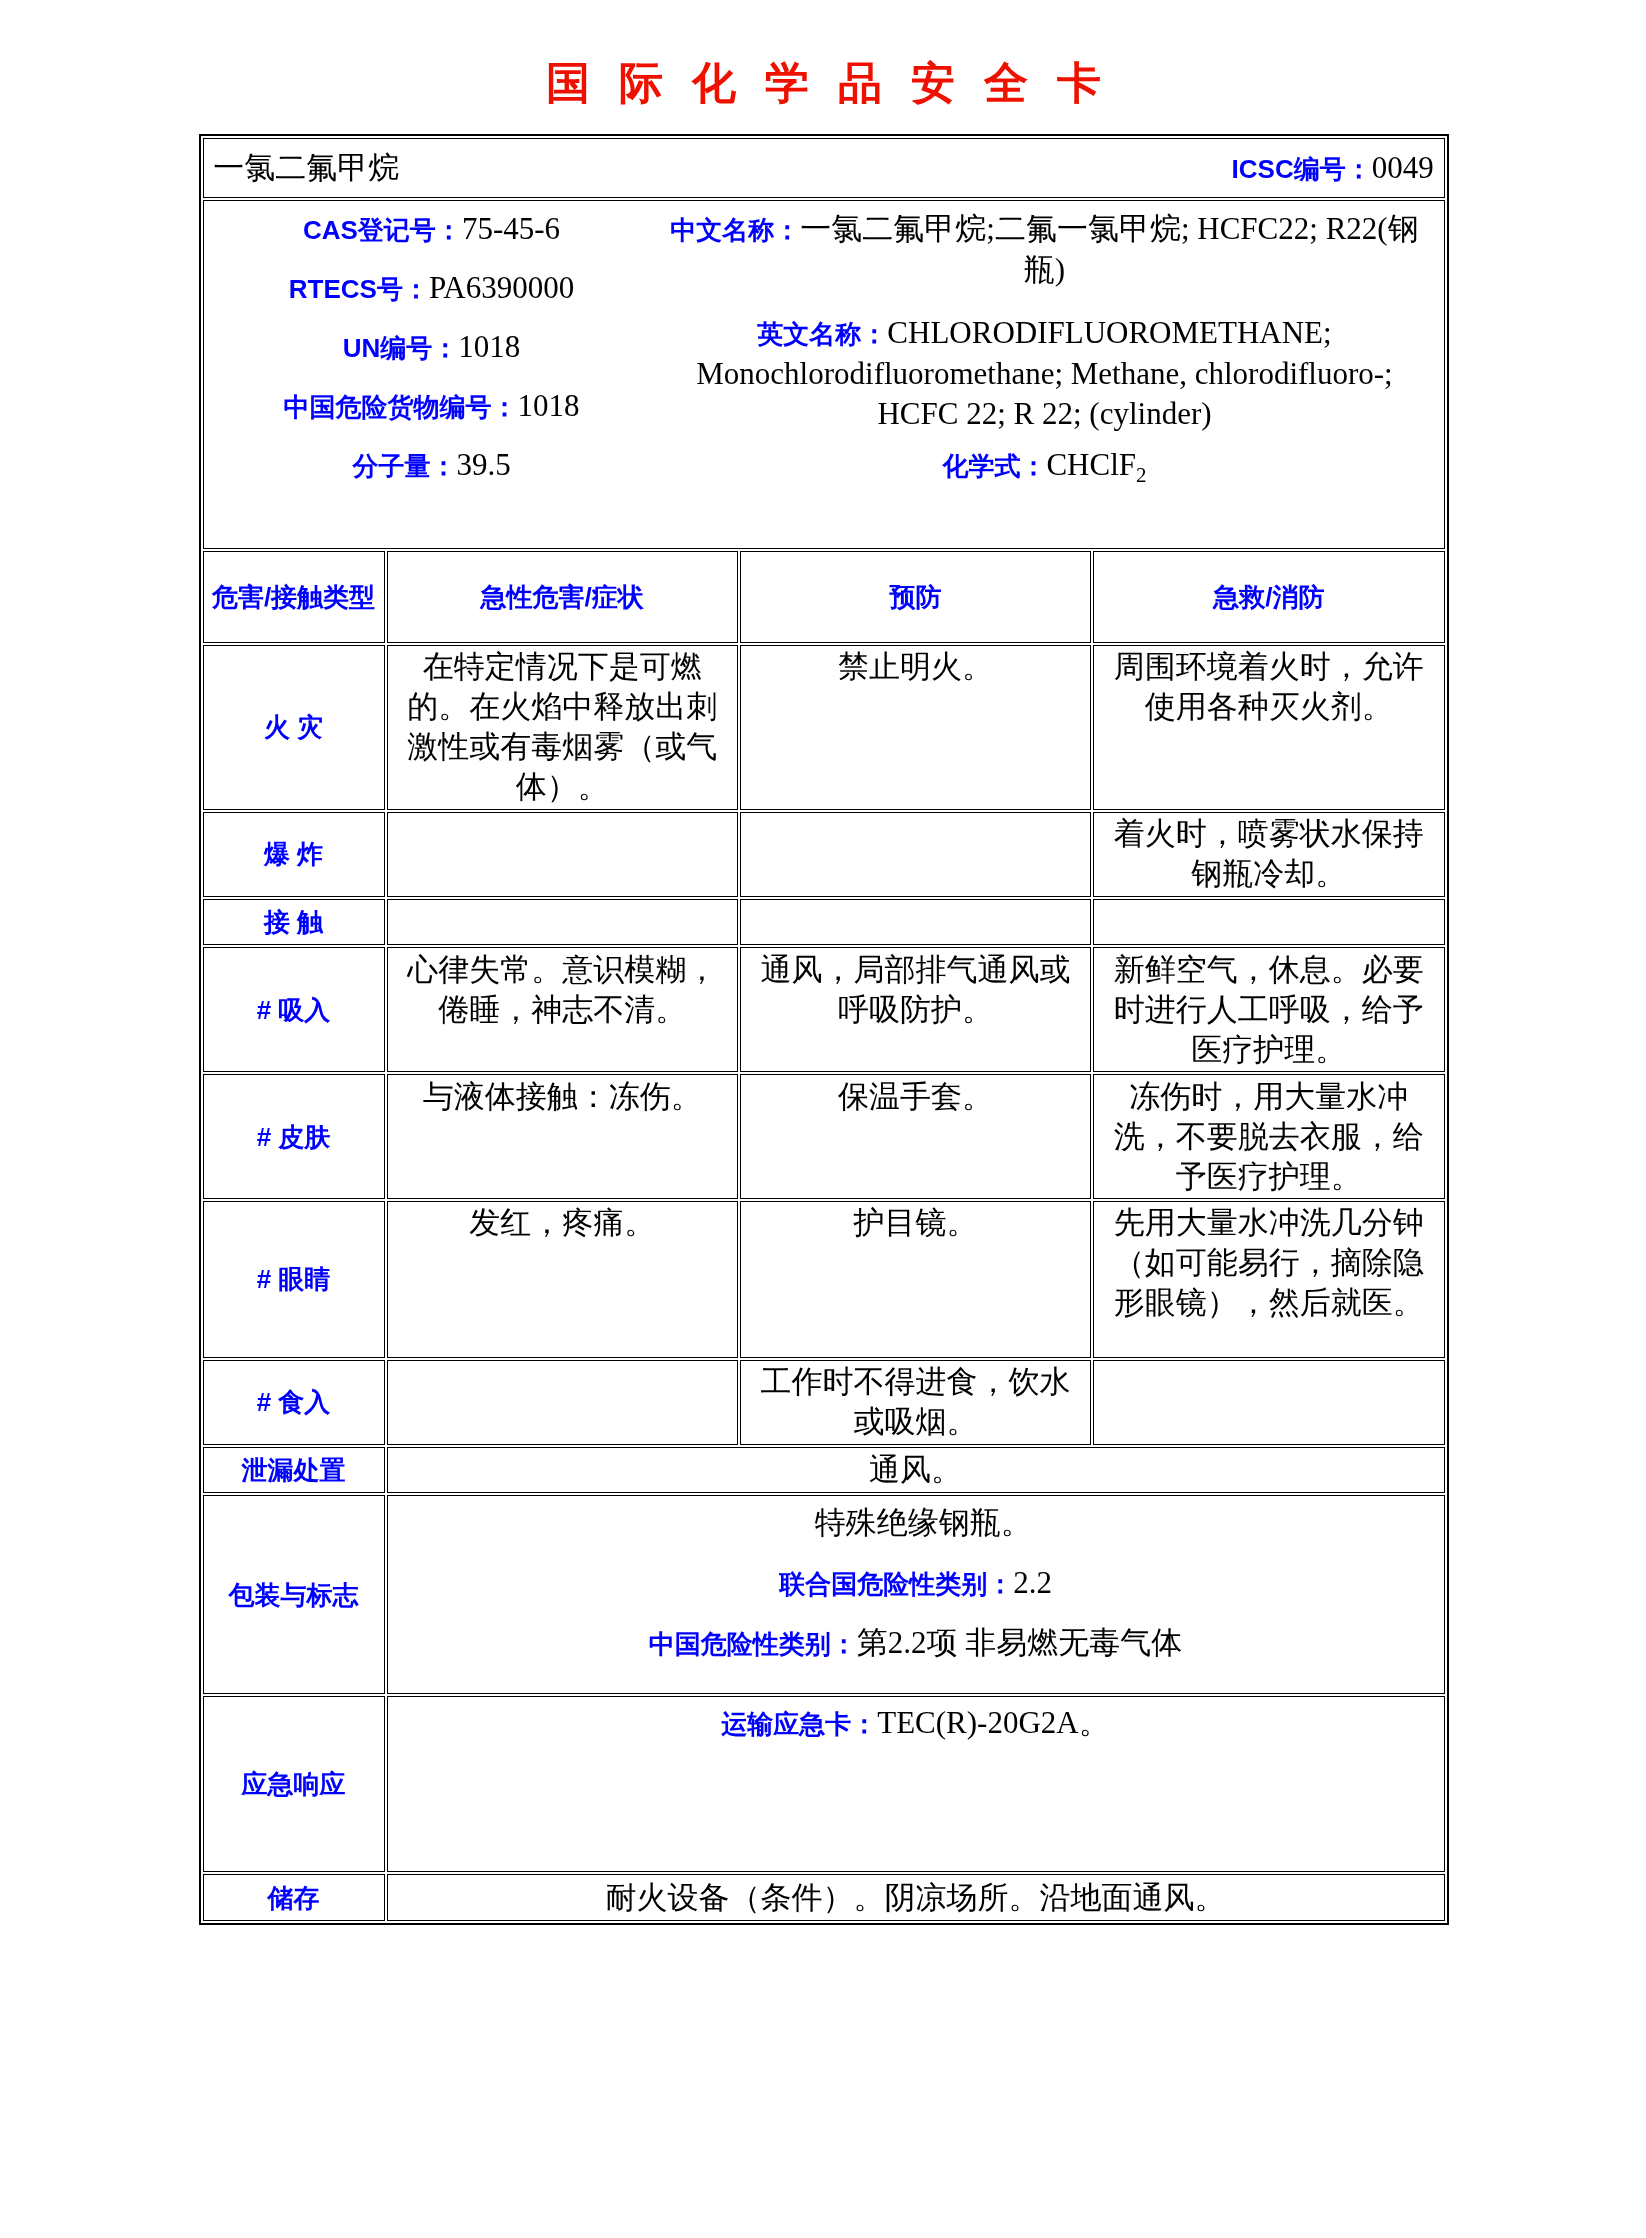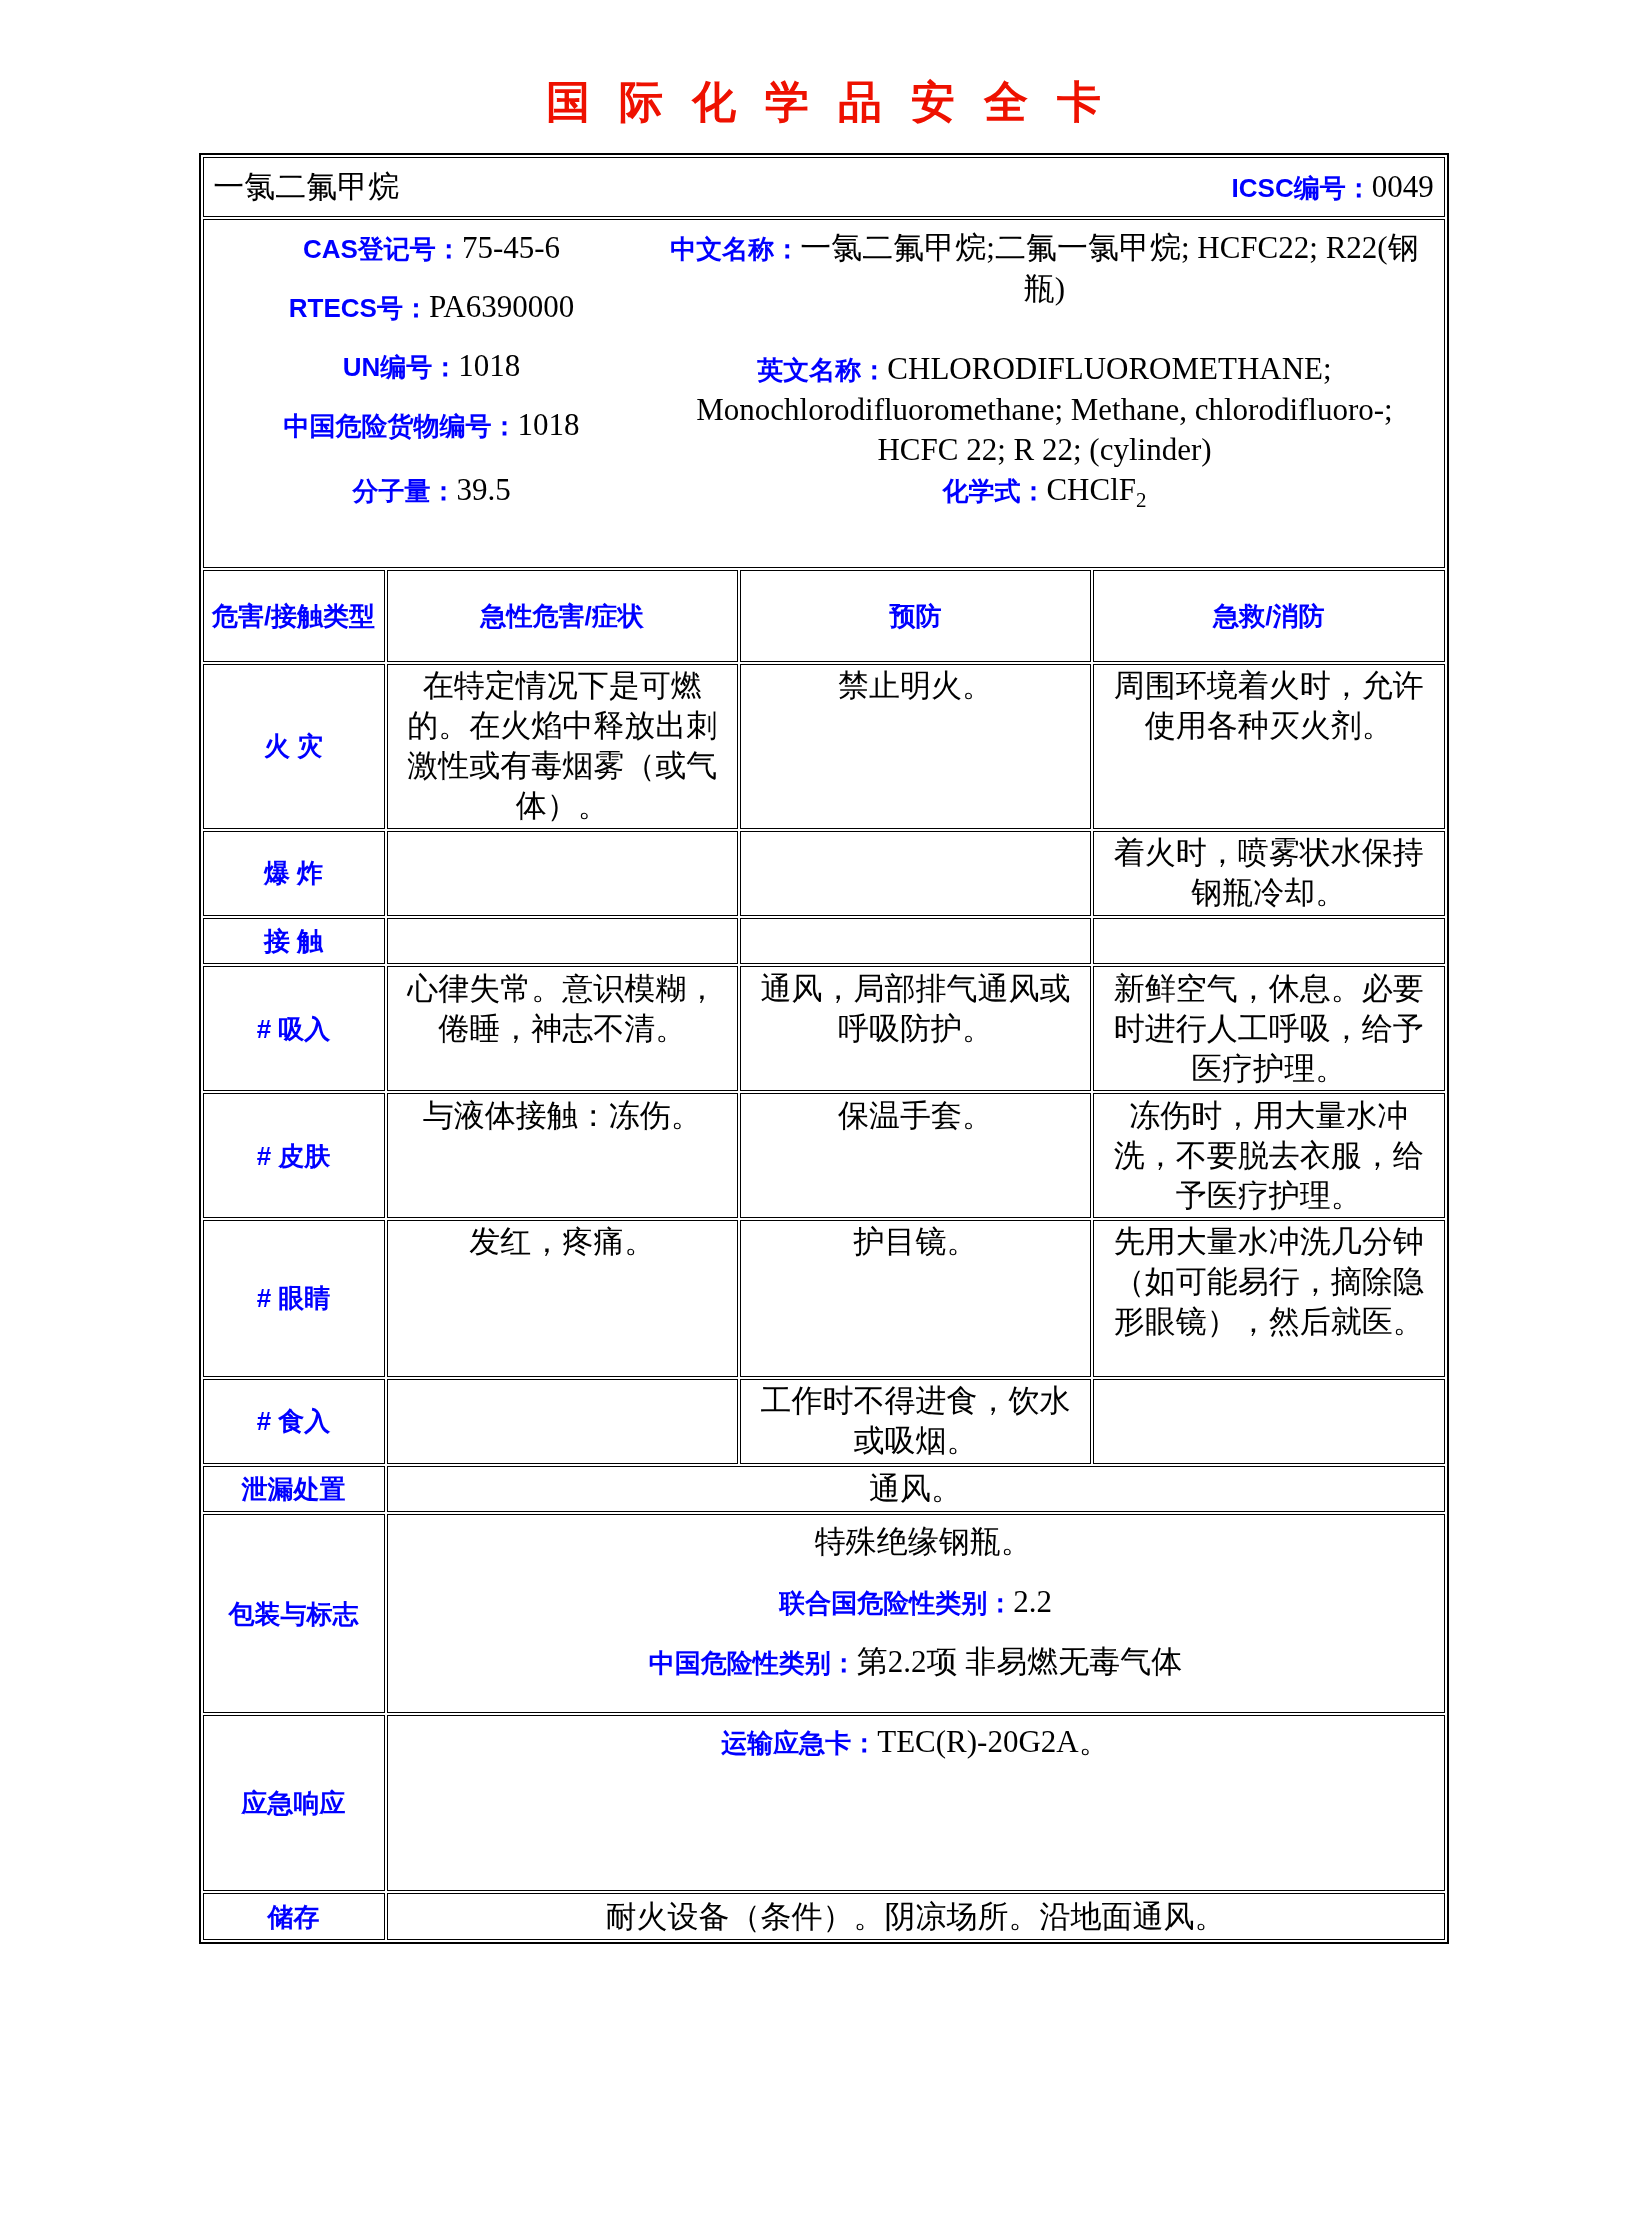--- a/index.html
+++ b/index.html
@@ -7,21 +7,21 @@
   body {
     width: 1647px;
     height: 2239px;
     background: #ffffff;
     font-family: "Liberation Serif", serif;
     color: #000000;
   }
   .page {
     width: 1250px;
     margin: 0 auto;
-    padding-top: 80px;
+    padding-top: 61px;
   }
   .title {
     margin: 0 0 29px 0;
     text-align: center;
     color: #ee1100;
     font-family: "Liberation Sans", sans-serif;
     font-weight: bold;
     font-size: 44px;
     line-height: 1.0;
     letter-spacing: 29px;
@@ -102,21 +102,21 @@
   }
   .info-right {
     flex: 1;
     display: flex;
     flex-direction: column;
   }
   .id-line { margin-bottom: 18px; white-space: nowrap; }
   .id-line:last-child { margin-bottom: 0; }
   .flex-spacer { flex: 1 1 auto; }
   .para { margin: 0; }
-  .para-en { margin-top: 40px; }
+  .para-en { margin-top: 23px; }
   sub { font-size: 21px; line-height: 0; }
   .pack-note { margin: 5.6px 0 0 15.3px; }
   .pack-line { margin-top: 19.4px; }
   .emerg-line { margin-top: 4.2px; }
 </style>
 </head>
 <body>
 
 <div class="page">
 

